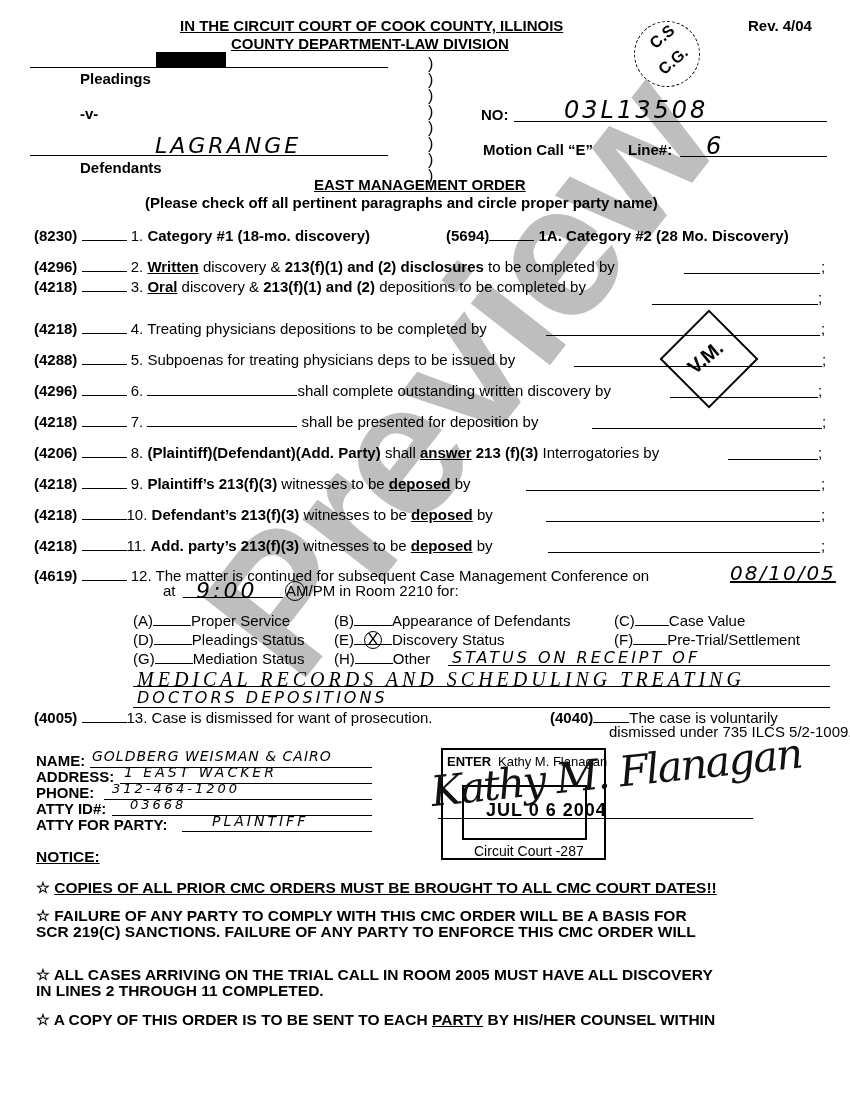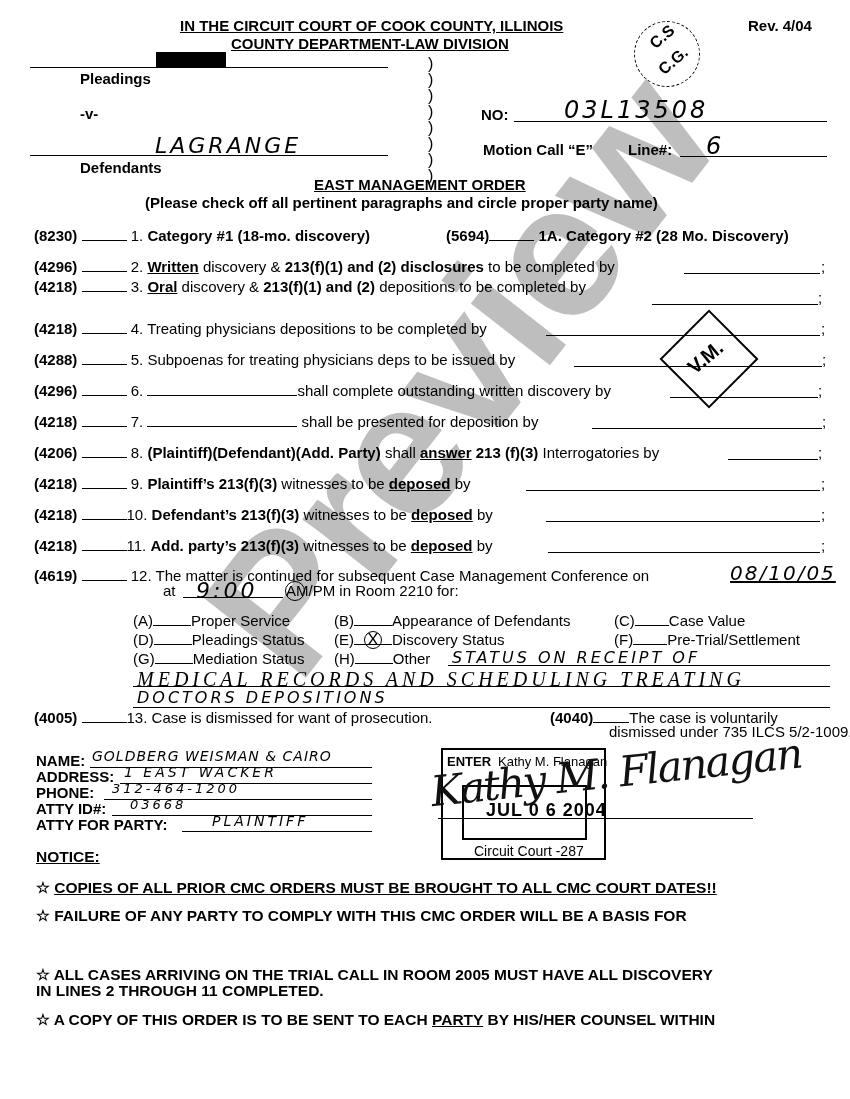--- a/index.html
+++ b/index.html
@@ -225,21 +225,21 @@
 <div class="line" style="left:438px; top:805px; width:315px; height:14px;"></div>
 <div class="sig">Kathy M. Flanagan</div>
 
 <div class="diamond"></div>
 <div class="diamond-text">V.M.</div>
 
 <div class="abs b u" style="left:36px; top:848px; font-size:15.5px;">NOTICE:</div>
 <div class="notice" style="top:880px;"><span>☆</span> <span class="u">COPIES OF ALL PRIOR CMC ORDERS MUST BE BROUGHT TO ALL CMC COURT DATES!!</span></div>
 <div class="notice" style="top:908px;">
   <span>☆</span> <span>FAILURE OF ANY PARTY TO COMPLY WITH THIS CMC ORDER WILL BE A BASIS FOR</span><br>
-  <br>
+  <span>SCR 219(C) SANCTIONS.  FAILURE OF ANY PARTY TO ENFORCE THIS CMC ORDER WILL</span><br>
 </div>
 <div class="notice" style="top:967px;">
   <span>☆</span> <span>ALL CASES ARRIVING ON THE TRIAL CALL IN ROOM 2005 MUST HAVE ALL DISCOVERY</span><br>
   <span>IN LINES 2 THROUGH 11 COMPLETED.</span>
 </div>
 <div class="notice" style="top:1012px;">
   <span>☆</span> <span>A COPY OF THIS ORDER IS TO BE SENT TO EACH </span><span class="u">PARTY</span><span> BY HIS/HER COUNSEL WITHIN</span><br>
 </div>
 
 </body></html>

